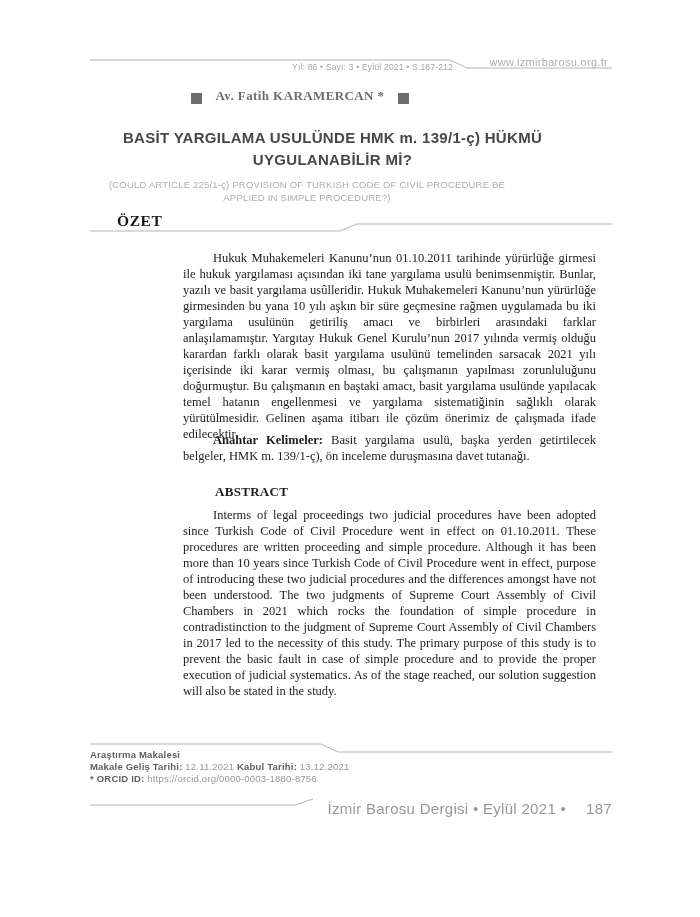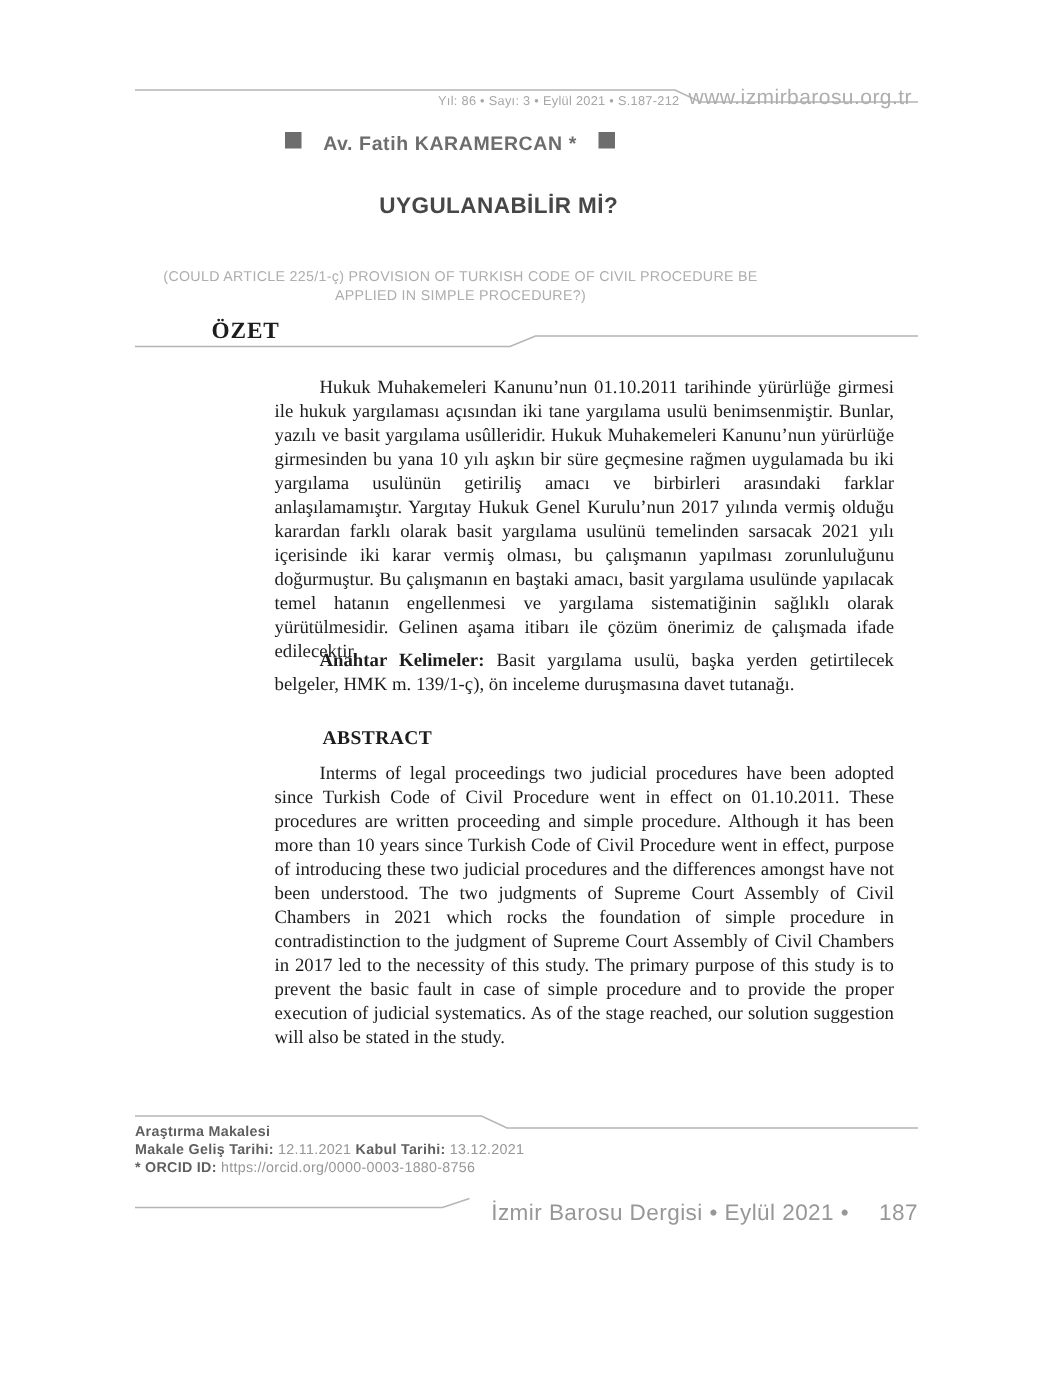--- a/index.html
+++ b/index.html
@@ -12,26 +12,26 @@
   }
   .rules{position:absolute;left:0;top:0;pointer-events:none;}
 
   .issue-info{
     position:absolute;top:62px;right:247px;
     font-size:8.5px;letter-spacing:.2px;color:var(--muted,#a6a6a6);
     white-space:nowrap;
   }
   .website{
     position:absolute;top:56px;right:92px;
-    font-size:14px;letter-spacing:.3px;color:var(--muted_light,#b3b3b3);
+    font-size:11px;letter-spacing:.3px;color:var(--muted_light,#b3b3b3);
     white-space:nowrap;text-decoration:none;
   }
   .author-row{
     position:absolute;left:150px;top:88px;width:300px;
-    display:flex;align-items:flex-start;justify-content:center;gap:14px;
+    display:flex;align-items:flex-end;justify-content:center;gap:14px;font-family:Liberation Serif, serif;
   }
   .author-row .sq{
     width:11px;height:11px;background:var(--author,#707070);flex:0 0 auto;
   }
   .author-name{
     font-size:13px;font-weight:bold;letter-spacing:.4px;
     color:var(--author,#6a6a6a);white-space:nowrap;
   }
   .title{
     position:absolute;left:65px;top:127px;width:535px;
@@ -39,21 +39,21 @@
     letter-spacing:.3px;line-height:22px;color:var(--title,#474747);
   }
   .subtitle{
     position:absolute;left:97px;top:179px;width:420px;
     text-align:center;font-size:9.5px;letter-spacing:.2px;
     line-height:12.5px;color:var(--muted_light,#ababab);
   }
   .ozet-heading{
     position:absolute;left:117px;top:212px;
     font-family:"Liberation Serif",serif;font-size:15.5px;font-weight:bold;
-    letter-spacing:.6px;color:var(--ink,#141414);margin-left:24px;
+    letter-spacing:.6px;color:var(--ink,#141414);
   }
   .body-text{
     position:absolute;left:183px;width:413px;
     font-family:"Liberation Serif",serif;font-size:12.5px;line-height:16px;
     color:var(--ink,#1e1e1e);text-align:justify;text-indent:30px;
   }
   .para-tr{top:250px;}
   .kw-tr{top:432px;}
   .abstract-heading{
     position:absolute;left:215px;top:484px;
@@ -94,20 +94,21 @@
   <div class="issue-info">Yıl: 86 • Sayı: 3 • Eylül 2021 • S.187-212</div>
   <div class="website">www.izmirbarosu.org.tr</div>
 
   <div class="author-row">
     <span class="sq"></span>
     <span class="author-name">Av. Fatih KARAMERCAN *</span>
     <span class="sq"></span>
   </div>
 
   <div class="title">
+    <div>BASİT YARGILAMA USULÜNDE HMK m. 139/1-ç) HÜKMÜ</div>
     <div>UYGULANABİLİR Mİ?</div>
   </div>
   <div class="subtitle">(COULD ARTICLE 225/1-ç) PROVISION OF TURKISH CODE OF CIVIL PROCEDURE BE APPLIED IN SIMPLE PROCEDURE?)</div>
 
   <div class="ozet-heading">ÖZET</div>
   <div class="body-text para-tr">Hukuk Muhakemeleri Kanunu’nun 01.10.2011 tarihinde yürürlüğe girmesi ile hukuk yargılaması açısından iki tane yargılama usulü benimsenmiştir. Bunlar, yazılı ve basit yargılama usûlleridir. Hukuk Muhakemeleri Kanunu’nun yürürlüğe girmesinden bu yana 10 yılı aşkın bir süre geçmesine rağmen uygulamada bu iki yargılama usulünün getiriliş amacı ve birbirleri arasındaki farklar anlaşılamamıştır. Yargıtay Hukuk Genel Kurulu’nun 2017 yılında vermiş olduğu karardan farklı olarak basit yargılama usulünü temelinden sarsacak 2021 yılı içerisinde iki karar vermiş olması, bu çalışmanın yapılması zorunluluğunu doğurmuştur. Bu çalışmanın en baştaki amacı, basit yargılama usulünde yapılacak temel hatanın engellenmesi ve yargılama sistematiğinin sağlıklı olarak yürütülmesidir. Gelinen aşama itibarı ile çözüm önerimiz de çalışmada ifade edilecektir.</div>
   <div class="body-text kw-tr">
     <span class="kw-label">Anahtar Kelimeler:</span><span> Basit yargılama usulü, başka yerden getirtilecek belgeler, HMK m. 139/1-ç), ön inceleme duruşmasına davet tutanağı.</span>
   </div>
 

